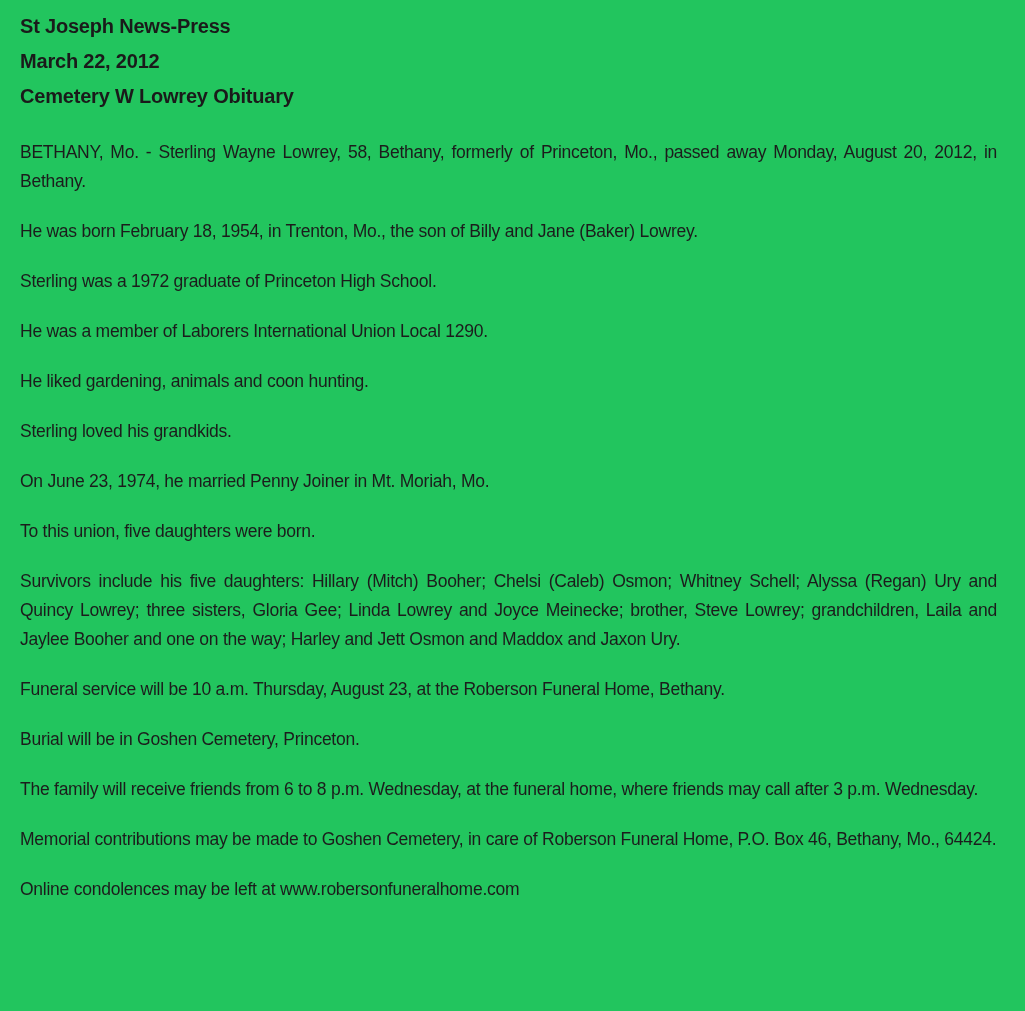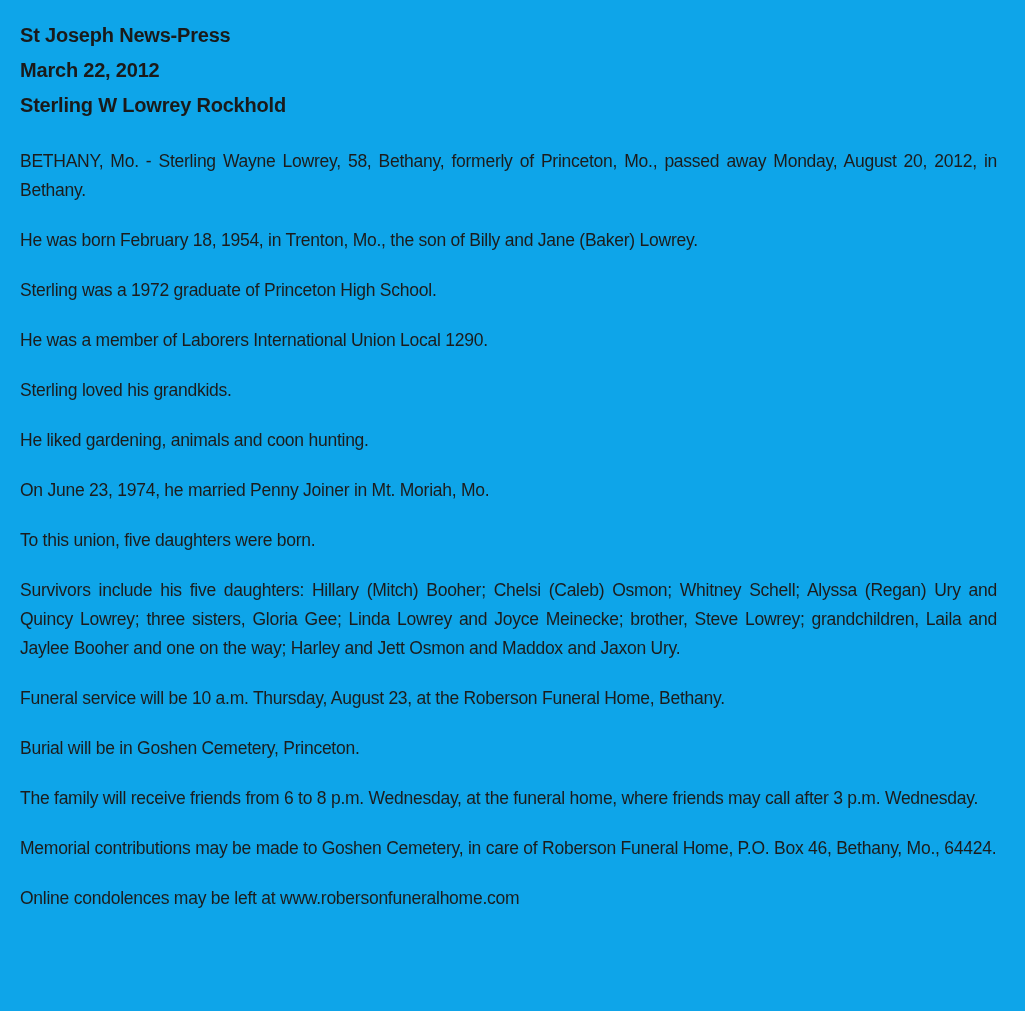--- a/index.html
+++ b/index.html
@@ -5,22 +5,22 @@
   html, body {
     margin: 0;
     padding: 0;
     background: #ffffff;
   }
   .page {
     position: relative;
     width: 1025px;
     height: 1011px;
     box-sizing: border-box;
-    padding: 18px 20px 0 20px;
-    background: #0ea5e9;
+    padding: 9px 20px 0 20px;
+    background: #22c55e;
     color: #1a1a1a;
     font-family: "Liberation Sans", "DejaVu Sans", sans-serif;
     overflow: hidden;
   }
   .doc-header {
     margin-bottom: 24px;
   }
   .doc-header .hline {
     font-size: 20px;
     font-weight: bold;
@@ -41,30 +41,30 @@
   }
 </style>
 </head>
 <body>
 
 <div class="page">
 
   <div class="doc-header">
     <div class="hline">St Joseph News-Press</div>
     <div class="hline">March 22, 2012</div>
-    <div class="hline">Sterling W Lowrey Rockhold</div>
+    <div class="hline">Cemetery W Lowrey Obituary</div>
   </div>
 
   <div class="doc-body">
     <p>BETHANY, Mo. - Sterling Wayne Lowrey, 58, Bethany, formerly of Princeton, Mo., passed away Monday, August 20, 2012, in Bethany.</p>
     <p>He was born February 18, 1954, in Trenton, Mo., the son of Billy and Jane (Baker) Lowrey.</p>
     <p>Sterling was a 1972 graduate of Princeton High School.</p>
     <p>He was a member of Laborers International Union Local 1290.</p>
+    <p>He liked gardening, animals and coon hunting.</p>
     <p>Sterling loved his grandkids.</p>
-    <p>He liked gardening, animals and coon hunting.</p>
     <p>On June 23, 1974, he married Penny Joiner in Mt. Moriah, Mo.</p>
     <p>To this union, five daughters were born.</p>
     <p>Survivors include his five daughters: Hillary (Mitch) Booher; Chelsi (Caleb) Osmon; Whitney Schell; Alyssa (Regan) Ury and Quincy Lowrey; three sisters, Gloria Gee; Linda Lowrey and Joyce Meinecke; brother, Steve Lowrey; grandchildren, Laila and Jaylee Booher and one on the way; Harley and Jett Osmon and Maddox and Jaxon Ury.</p>
     <p>Funeral service will be 10 a.m. Thursday, August 23, at the Roberson Funeral Home, Bethany.</p>
     <p>Burial will be in Goshen Cemetery, Princeton.</p>
     <p>The family will receive friends from 6 to 8 p.m. Wednesday, at the funeral home, where friends may call after 3 p.m. Wednesday.</p>
     <p>Memorial contributions may be made to Goshen Cemetery, in care of Roberson Funeral Home, P.O. Box 46, Bethany, Mo., 64424.</p>
     <p>Online condolences may be left at www.robersonfuneralhome.com</p>
   </div>
 

